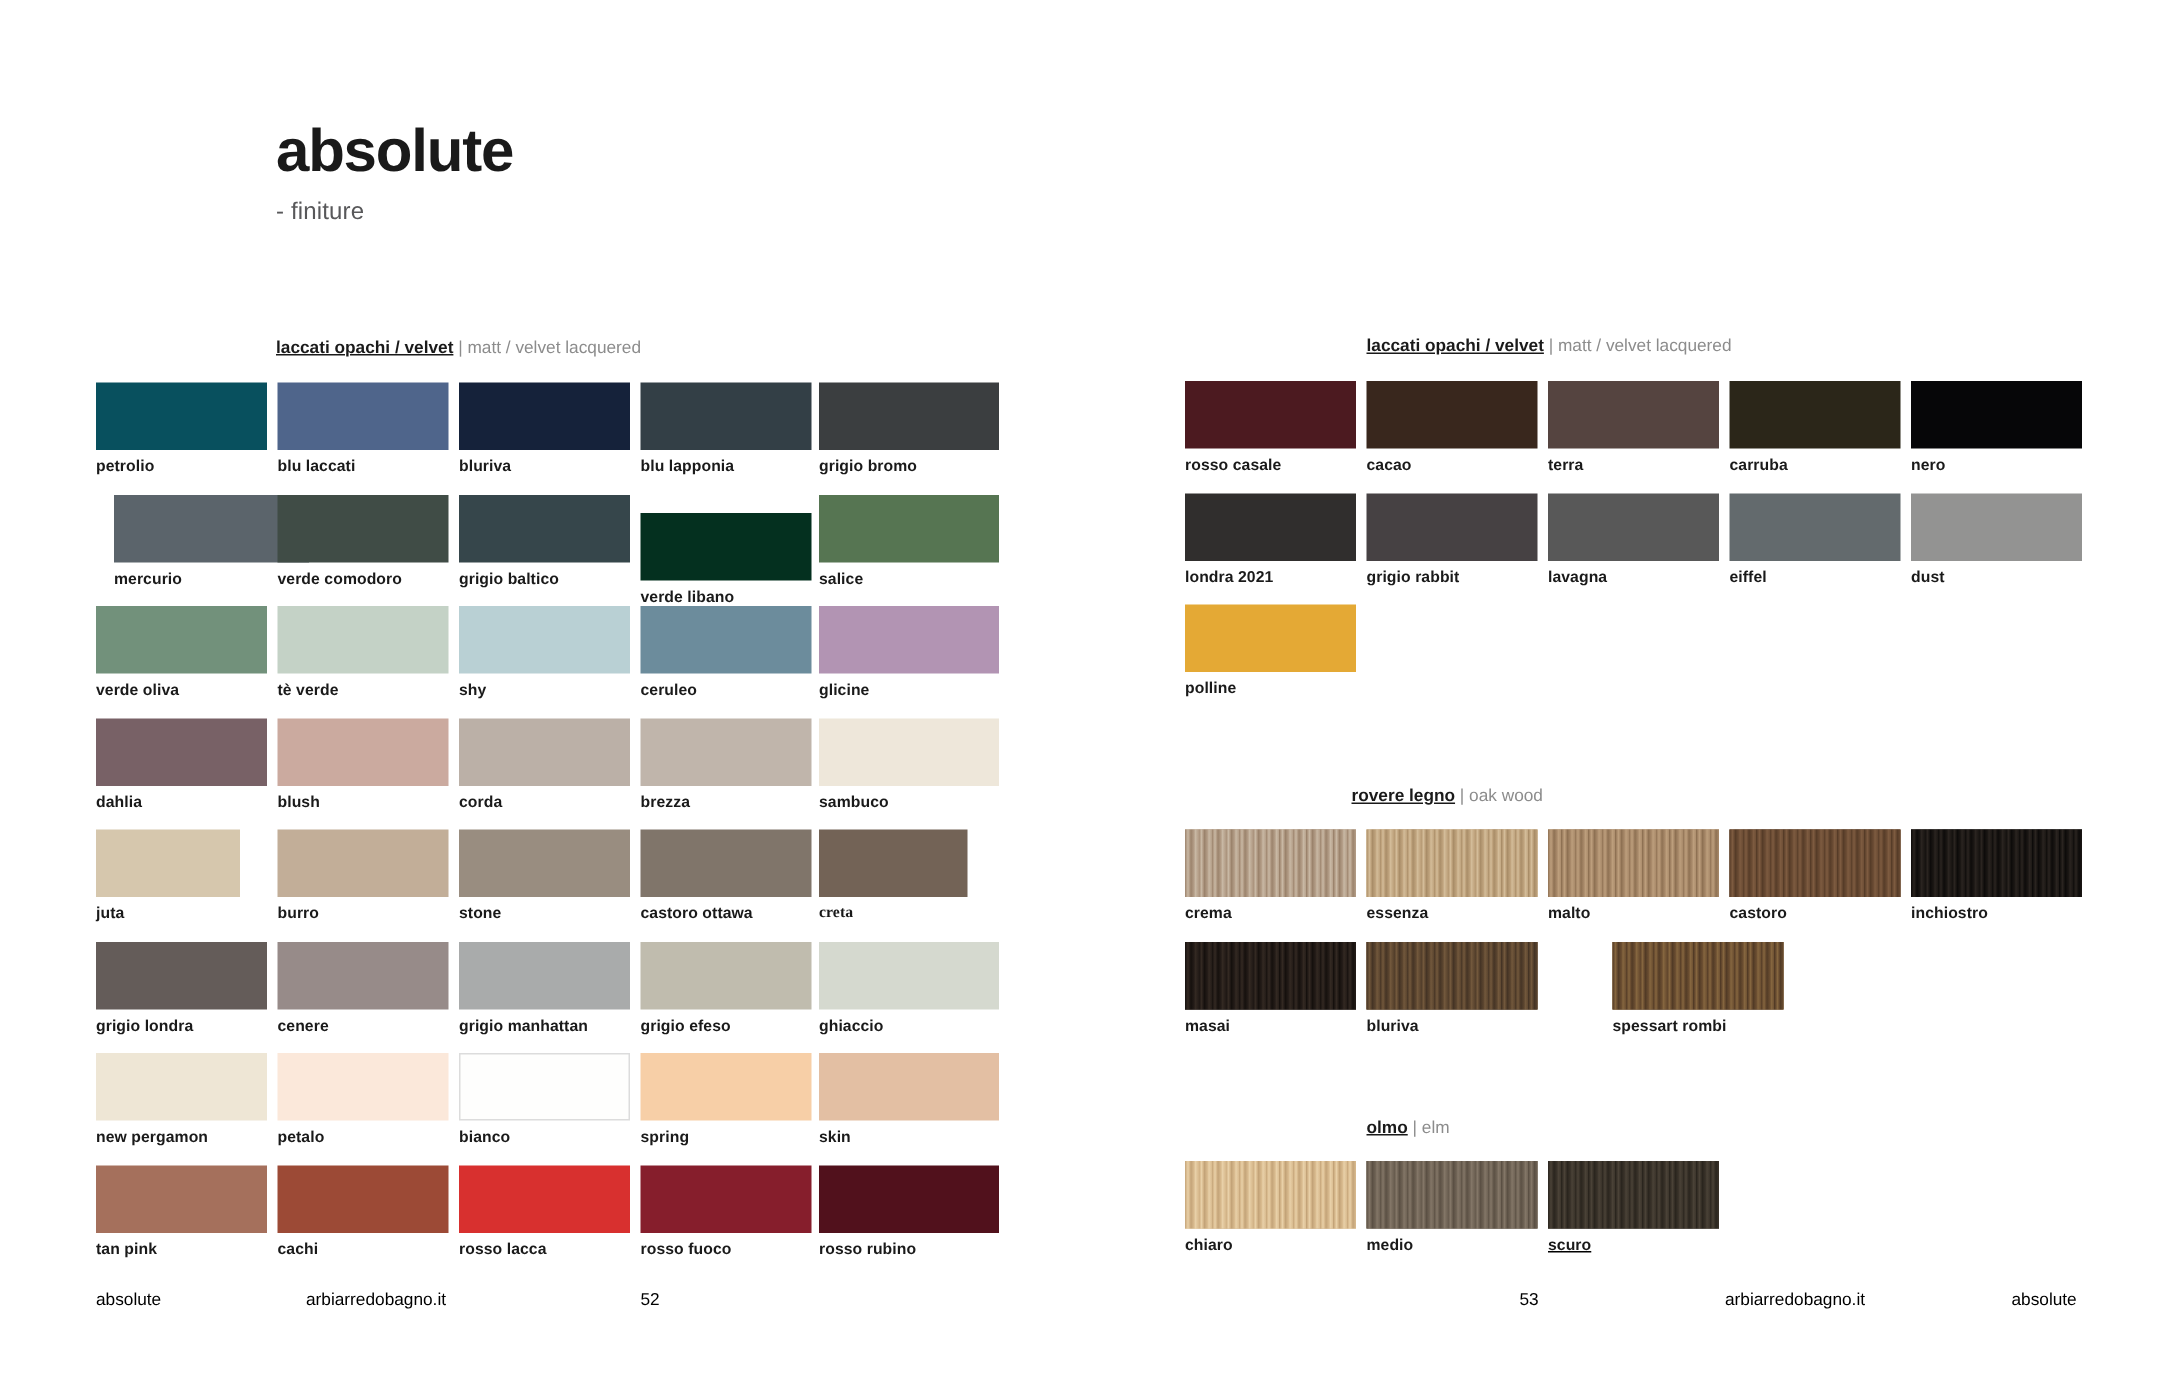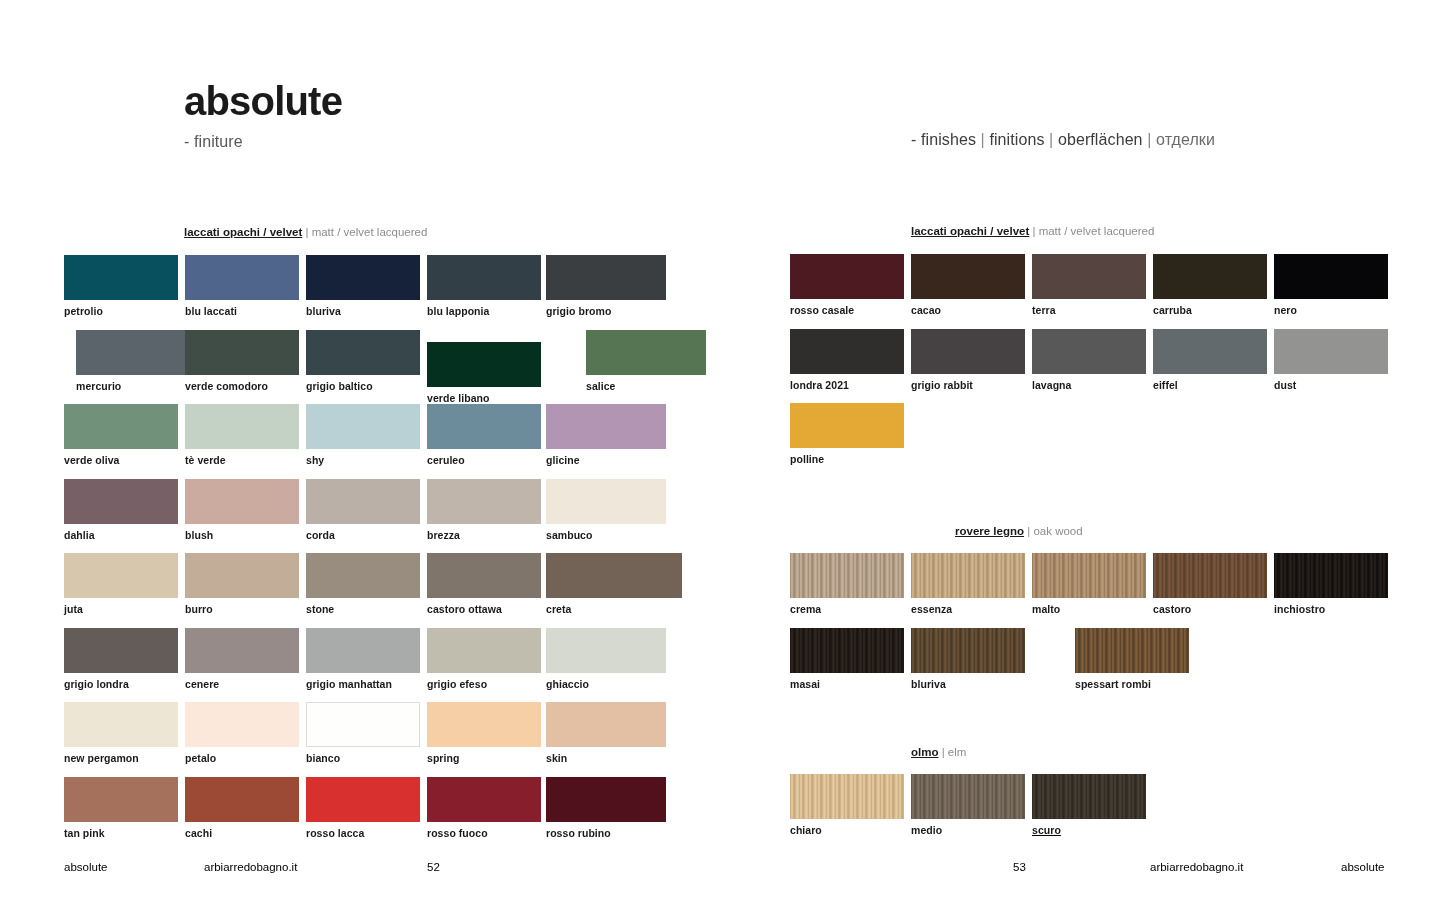--- a/index.html
+++ b/index.html
@@ -90,27 +90,26 @@
 </head>
 <body>
 
 <div class="page">
 
   <div class="title-block">
     <div class="main-title">absolute</div>
     <div class="subtitle">- finiture</div>
   </div>
 
-  <div class="right-header"><span>- finishes</span><span class="sep"> | </span><span>finitions</span><span class="sep"> | </span><span>oberflächen</span><span class="sep"> | </span><span class="ru">отделки</span></div>
 
   <div class="section-head" style="left:184px; top:226px;"><span class="bold">laccati opachi / velvet</span><span class="light"> | matt / velvet lacquered</span></div>
 
   <div class="section-head" style="left:911px; top:225px;"><span class="bold">laccati opachi / velvet</span><span class="light"> | matt / velvet lacquered</span></div>
 
-  <div class="section-head" style="left:911px; top:525px;padding-left:44px;"><span class="bold">rovere legno</span><span class="light"> | oak wood</span></div>
+  <div class="section-head" style="left:857px; top:525px;padding-left:44px;"><span class="bold">rovere legno</span><span class="light"> | oak wood</span></div>
 
   <div class="section-head" style="left:911px; top:746px;"><span class="bold">olmo</span><span class="light"> | elm</span></div>
 
   <div class="grid" id="grid-left" style="left:64px;  top:255px;">
       <div class="row">
         <div class="cell" style="left: 0px; width: 114px;">
           <div class="sw" style="background: rgb(8, 80, 94);"></div>
           <div class="lbl">petrolio</div>
         </div>
         <div class="cell" style="left: 121px; width: 114px;">
@@ -140,21 +139,21 @@
           <div class="lbl">verde comodoro</div>
         </div>
         <div class="cell" style="left: 242px; width: 114px;">
           <div class="sw" style="background: rgb(54, 70, 75);"></div>
           <div class="lbl">grigio baltico</div>
         </div>
         <div class="cell" style="left: 363px; width: 114px; margin-top: 12px;">
           <div class="sw" style="background: rgb(4, 48, 31);"></div>
           <div class="lbl">verde libano</div>
         </div>
-        <div class="cell" style="left: 482px; width: 120px; margin-left: 40px;">
+        <div class="cell" style="left: 482px; width: 120px;">
           <div class="sw" style="background: rgb(86, 117, 82);"></div>
           <div class="lbl">salice</div>
         </div>
       </div>
       <div class="row">
         <div class="cell" style="left: 0px; width: 114px;">
           <div class="sw" style="background: rgb(114, 145, 123);"></div>
           <div class="lbl">verde oliva</div>
         </div>
         <div class="cell" style="left: 121px; width: 114px;">
@@ -190,37 +189,37 @@
         <div class="cell" style="left: 363px; width: 114px;">
           <div class="sw" style="background: rgb(192, 181, 171);"></div>
           <div class="lbl">brezza</div>
         </div>
         <div class="cell" style="left: 482px; width: 120px;">
           <div class="sw" style="background: rgb(238, 231, 218);"></div>
           <div class="lbl">sambuco</div>
         </div>
       </div>
       <div class="row">
-        <div class="cell" style="left: 0px; width: 114px;">
+        <div class="cell" style="left: 0px; width: 96px;">
           <div class="sw" style="background: rgb(214, 199, 173);"></div>
           <div class="lbl">juta</div>
         </div>
         <div class="cell" style="left: 121px; width: 114px;">
           <div class="sw" style="background: rgb(194, 174, 152);"></div>
           <div class="lbl">burro</div>
         </div>
         <div class="cell" style="left: 242px; width: 114px;">
           <div class="sw" style="background: rgb(153, 141, 128);"></div>
           <div class="lbl">stone</div>
         </div>
         <div class="cell" style="left: 363px; width: 114px;">
           <div class="sw" style="background: rgb(128, 117, 106);"></div>
           <div class="lbl">castoro ottawa</div>
         </div>
-        <div class="cell" style="left: 482px; width: 136px;">
+        <div class="cell" style="left: 482px; width: 99px; font-family: Liberation Serif, serif;">
           <div class="sw" style="background: rgb(115, 99, 86);"></div>
           <div class="lbl">creta</div>
         </div>
       </div>
       <div class="row">
         <div class="cell" style="left: 0px; width: 114px;">
           <div class="sw" style="background: rgb(100, 92, 89);"></div>
           <div class="lbl">grigio londra</div>
         </div>
         <div class="cell" style="left: 121px; width: 114px;">

